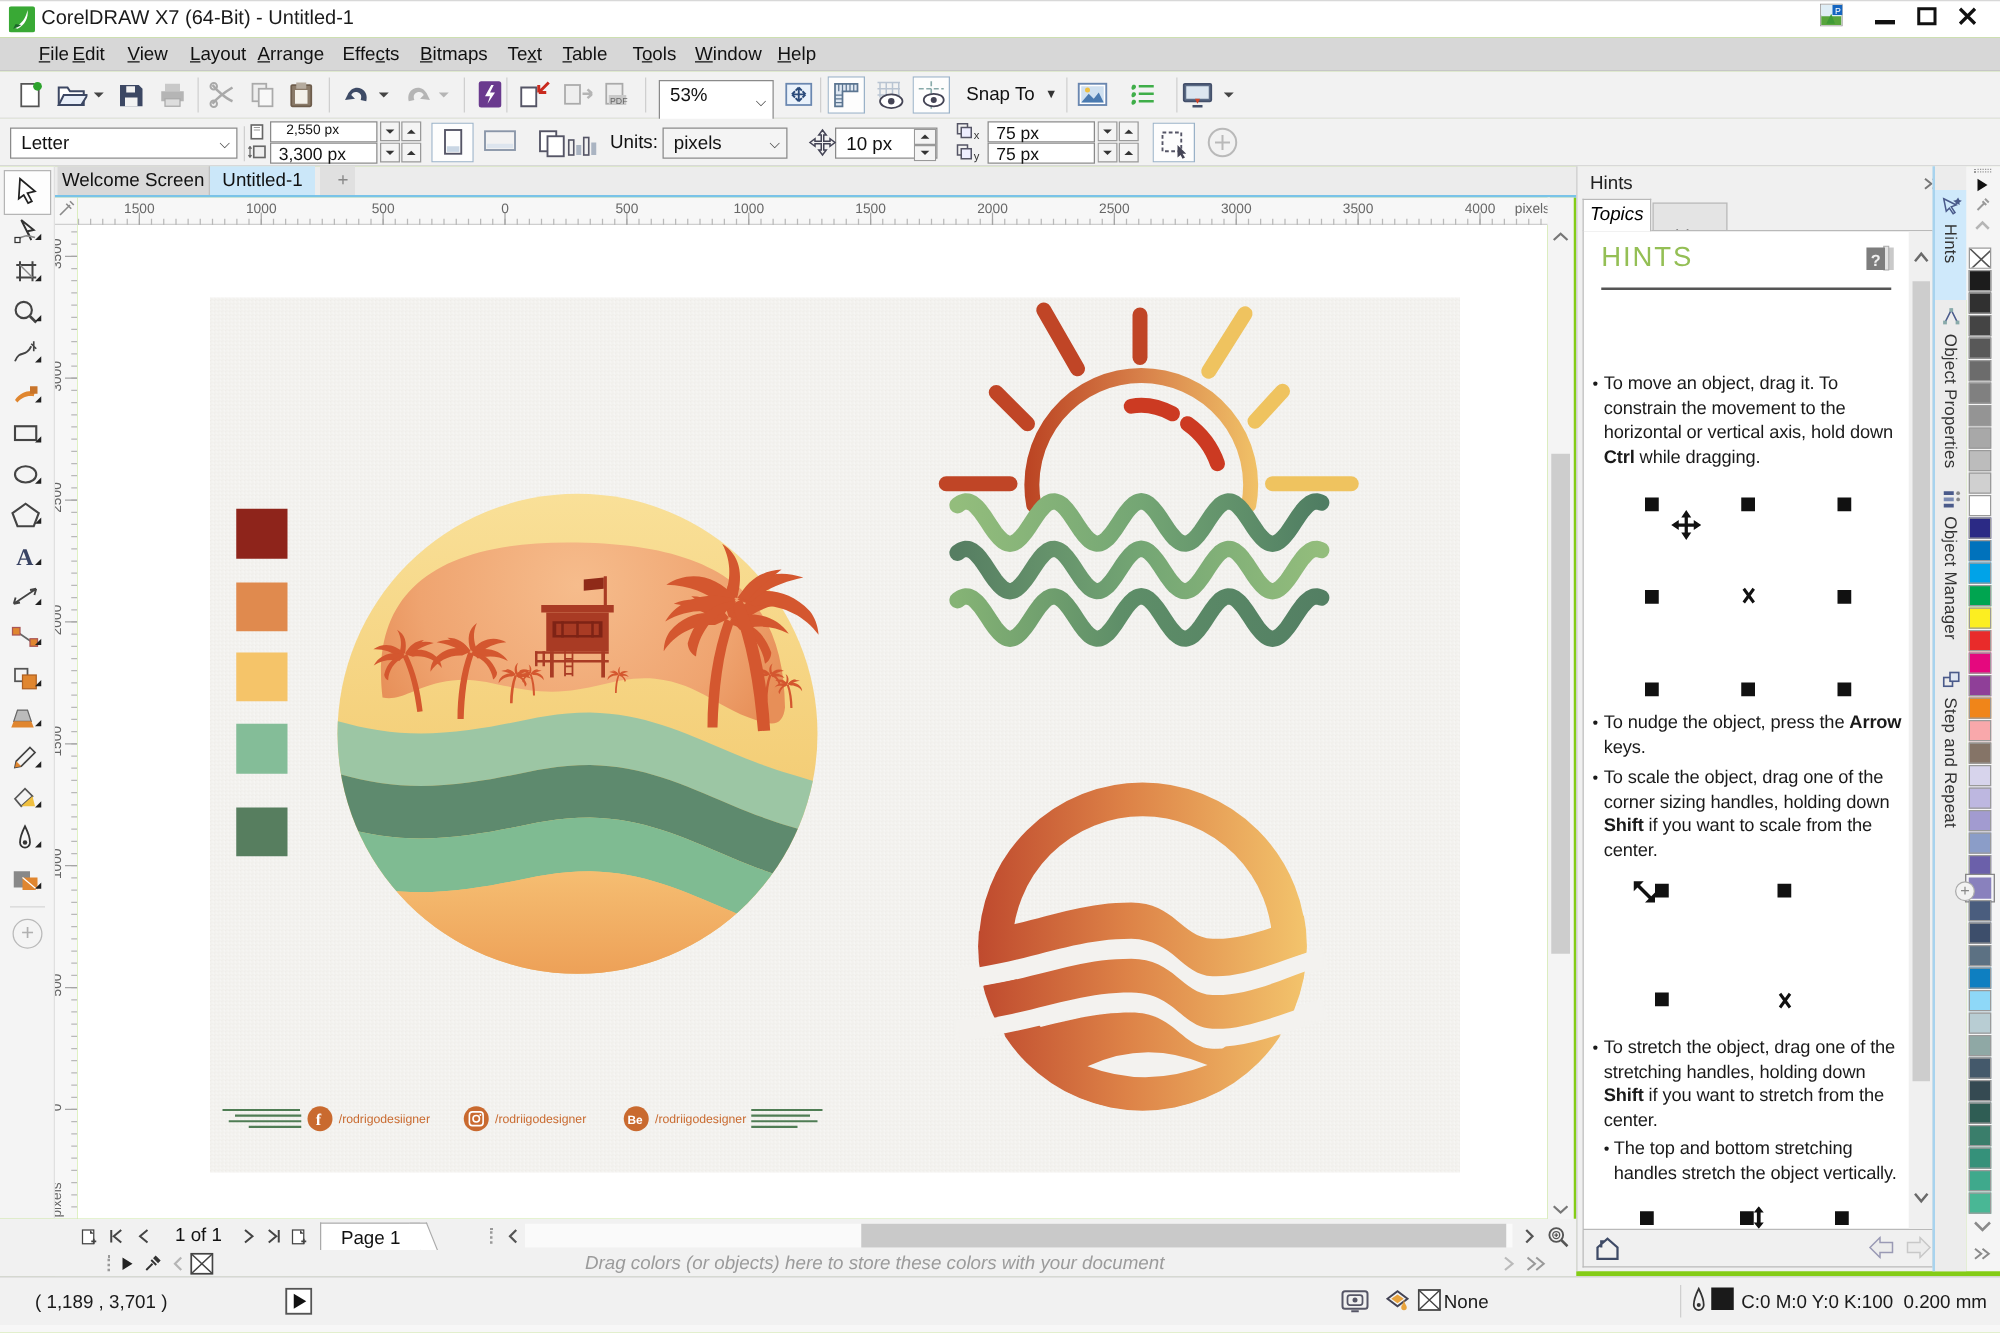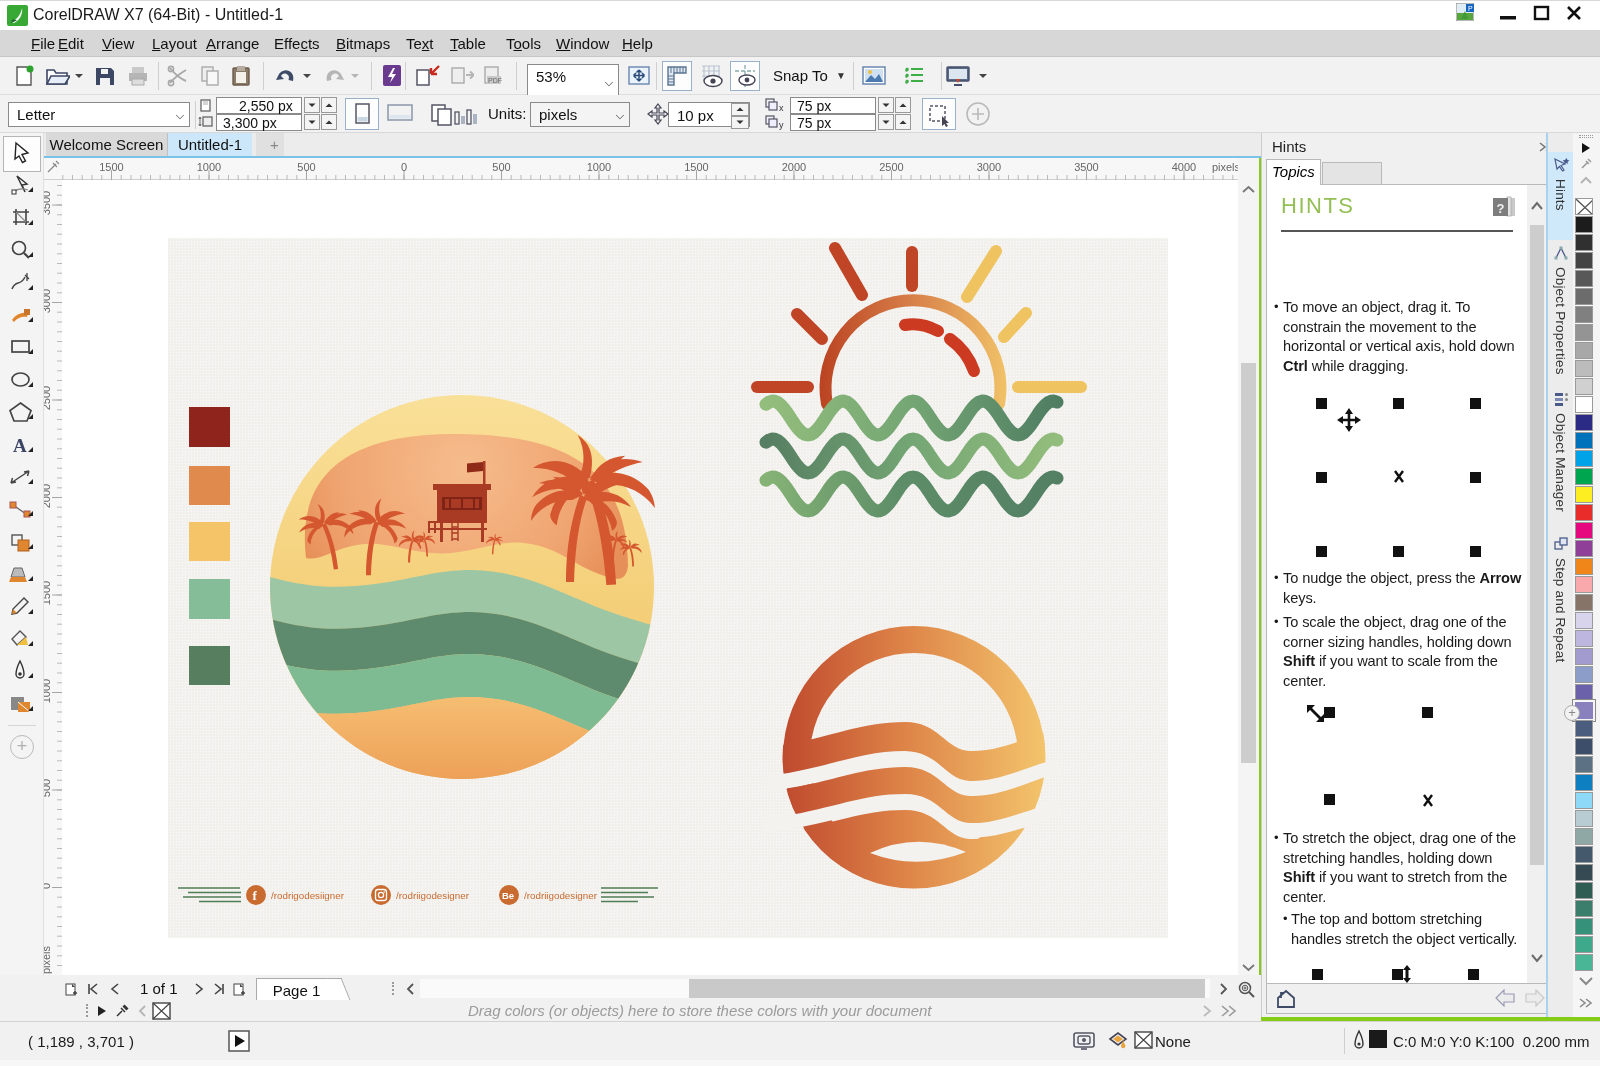--- a/index.html
+++ b/index.html
@@ -217,21 +217,21 @@
       <span style="position:absolute;left:773px;top:10px;font-size:15px;color:#111">Snap To</span>
       <span style="position:absolute;left:836px;top:13px;font-size:10px;color:#333">▼</span>
 </div>
 
 <div class="abs" id="propbar">
 <div class="combo" style="left:8px;top:7px;width:182px;height:25px">
         <span style="position:absolute;left:8px;top:3px">Letter</span>
         <span class="arr">⌵</span>
       </div>
 <div class="spinfield" style="left:216px;top:2px;width:86px;height:17px">
-        <span style="position:absolute;left:22px;top:0px;font-size:14px">2,550 px</span>
+        <span style="position:absolute;left:12px;top:0px;font-size:11px">2,550 px</span>
       </div>
 <div class="spinfield" style="left:216px;top:19px;width:86px;height:17px">
         <span style="position:absolute;left:6px;top:0px;font-size:14px">3,300 px</span>
       </div>
 <span style="position:absolute;left:488px;top:10px;font-size:15px;color:#111">Units:</span>
 <div class="combo" style="left:530px;top:7px;width:100px;height:25px;background:#f4f4f4">
         <span style="position:absolute;left:8px;top:3px">pixels</span>
         <span class="arr">⌵</span>
       </div>
 <div class="spinfield" style="left:668px;top:7px;width:82px;height:25px">

